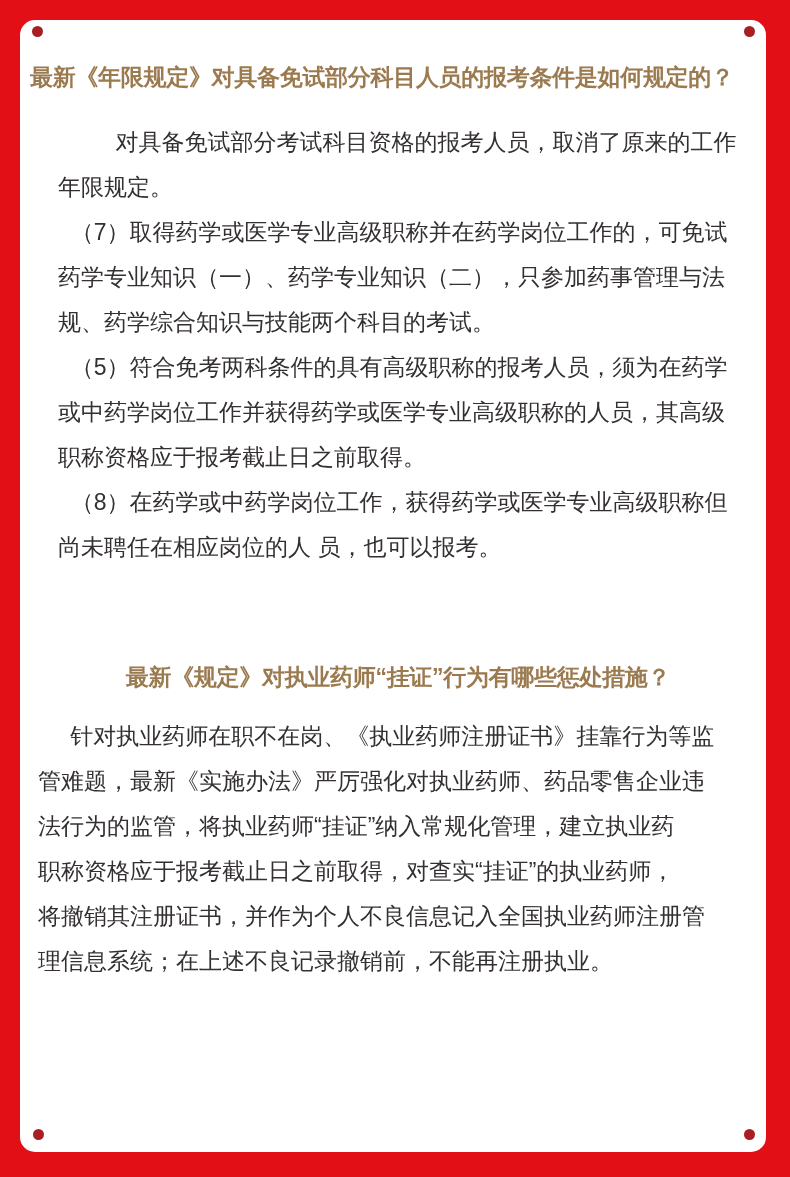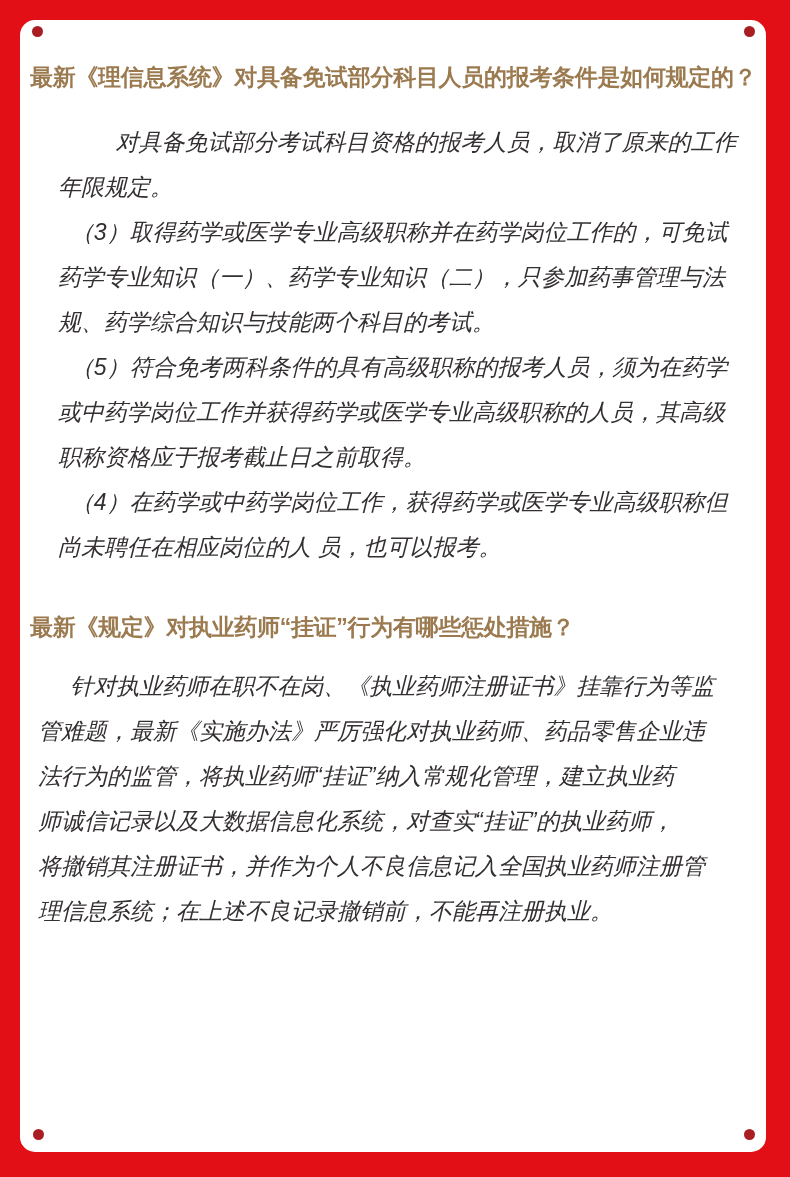--- a/index.html
+++ b/index.html
@@ -43,27 +43,26 @@
   h1.question, h2.question {
     margin: 0;
     font-size: 23px;
     font-weight: bold;
     line-height: 31px;
     color: var(--heading-gold);
     white-space: nowrap;
     letter-spacing: -0.3px;
   }
   h1.question { margin: 42px 0 0 10px; }
-  h2.question { margin: 42px 0 0 10px; }
+  h2.question { margin: 92px 0 0 10px; text-align: center; }
 
   .answer {
     font-size: 23px;
     line-height: 45px;
     color: var(--body-ink);
-    font-style: italic;
   }
   .answer p {
     margin: 0;
     white-space: pre; 
   }
   .answer-1 { margin: 27px 0 0 38px; }
   .answer-2 { margin: 21px 0 0 18px; }
   p.para-intro  { text-indent: 2.5em;  }
   p.para-item   { text-indent: 0.55em; }
   p.para-intro2 { text-indent: 1.4em;  }
@@ -71,39 +70,39 @@
 </head>
 <body>
 
 <div class="page">
   <div class="card">
     <span class="dot tl"></span>
     <span class="dot tr"></span>
     <span class="dot bl"></span>
     <span class="dot br"></span>
 
-    <h1 class="question">最新《理信息系统》对具备免试部分科目人员的报考条件是如何规定的？</h1>
+    <h1 class="question">最新《年限规定》对具备免试部分科目人员的报考条件是如何规定的？</h1>
 
     <div class="answer answer-1">
       <p class="para-intro">对具备免试部分考试科目资格的报考人员，取消了原来的工作
 年限规定。</p>
-      <p class="para-item">（3）取得药学或医学专业高级职称并在药学岗位工作的，可免试
+      <p class="para-item">（7）取得药学或医学专业高级职称并在药学岗位工作的，可免试
 药学专业知识（一）、药学专业知识（二），只参加药事管理与法
 规、药学综合知识与技能两个科目的考试。</p>
       <p class="para-item">（5）符合免考两科条件的具有高级职称的报考人员，须为在药学
 或中药学岗位工作并获得药学或医学专业高级职称的人员，其高级
 职称资格应于报考截止日之前取得。</p>
-      <p class="para-item">（4）在药学或中药学岗位工作，获得药学或医学专业高级职称但
+      <p class="para-item">（8）在药学或中药学岗位工作，获得药学或医学专业高级职称但
 尚未聘任在相应岗位的人 员，也可以报考。</p>
     </div>
 
     <h2 class="question">最新《规定》对执业药师“挂证”行为有哪些惩处措施？</h2>
 
     <div class="answer answer-2">
       <p class="para-intro2">针对执业药师在职不在岗、《执业药师注册证书》挂靠行为等监
 管难题，最新《实施办法》严厉强化对执业药师、药品零售企业违
 法行为的监管，将执业药师“挂证”纳入常规化管理，建立执业药
-师诚信记录以及大数据信息化系统，对查实“挂证”的执业药师，
+职称资格应于报考截止日之前取得，对查实“挂证”的执业药师，
 将撤销其注册证书，并作为个人不良信息记入全国执业药师注册管
 理信息系统；在上述不良记录撤销前，不能再注册执业。</p>
     </div>
   </div>
 </div>
 
 </body></html>

